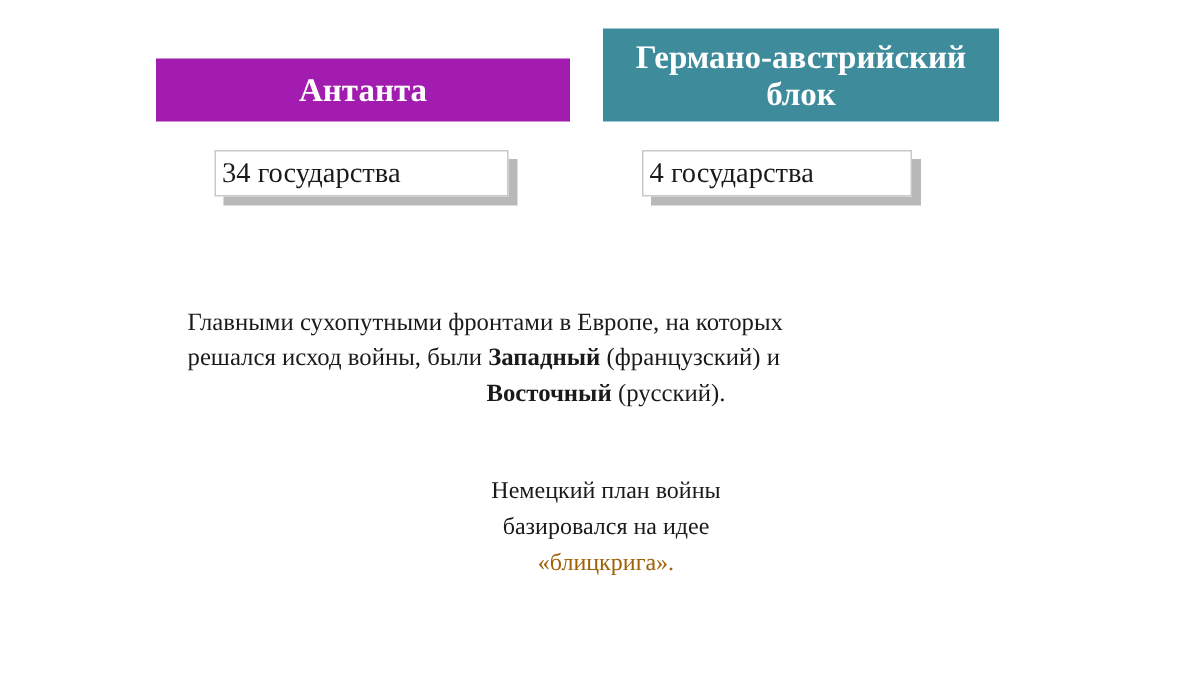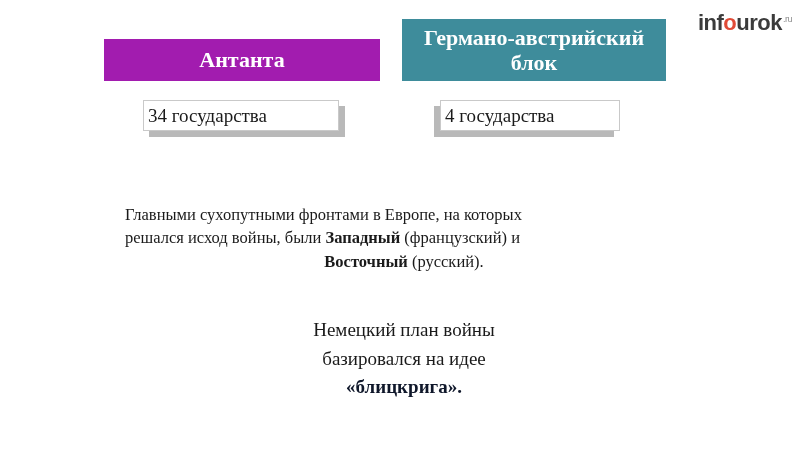--- a/index.html
+++ b/index.html
@@ -112,21 +112,20 @@
     top: 106px;
     width: 196px;
     height: 31px;
   }
   .count-right {
     left: 428px;
     top: 100px;
     width: 180px;
     height: 31px;
     z-index: 1;
-    margin-left: 12px;
   }
   .count-right-sh {
     left: 434px;
     top: 106px;
     width: 180px;
     height: 31px;
   }
 
   
   .para {
@@ -151,38 +150,35 @@
   }
   .b { font-weight: bold; }
 
   
   .concl {
     position: absolute;
     left: 125px;
     top: 316px;
     width: 558px;
     text-align: center;
-    font-size: 19px;
+    font-size: 16px;
     color: #1a1a1a;
     line-height: 1.5;
   }
   .concl .red {
-    color: #0f172a;
-    font-weight: bold;
+    color: #a16207;
+    font-weight: normal;
   }
   .concl span { display: block; }
 </style>
 </head>
 <body>
 
 <div class="slide">
 
-  <div class="logo">
-    <span class="logo-text"><span>inf</span><span class="accent">o</span><span>urok</span><span class="logo-sup">.ru</span></span>
-  </div>
 
   <div class="hdr hdr-left">Антанта</div>
   <div class="hdr hdr-right">Германо-австрийский блок</div>
 
   <div class="count-shadow count-left-sh"></div>
   <div class="count count-left">34 государства</div>
 
   <div class="count-shadow count-right-sh"></div>
   <div class="count count-right">4 государства</div>
 

